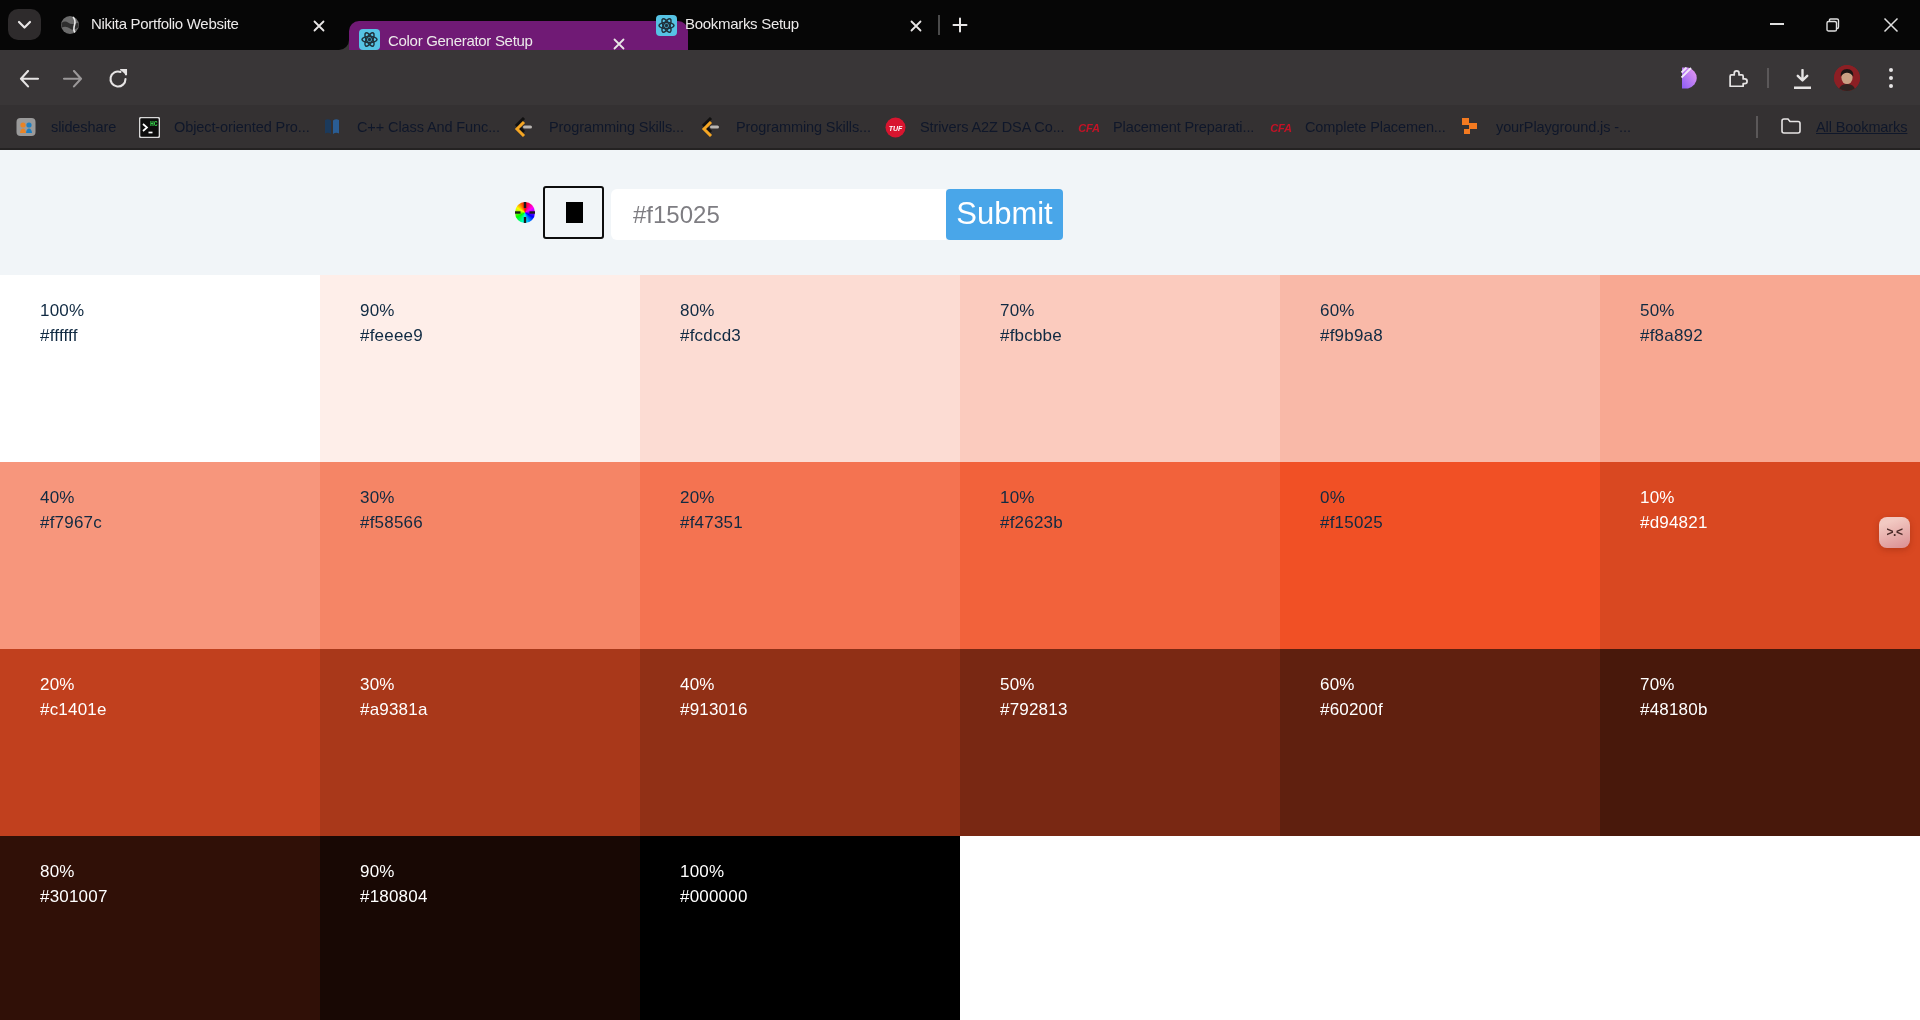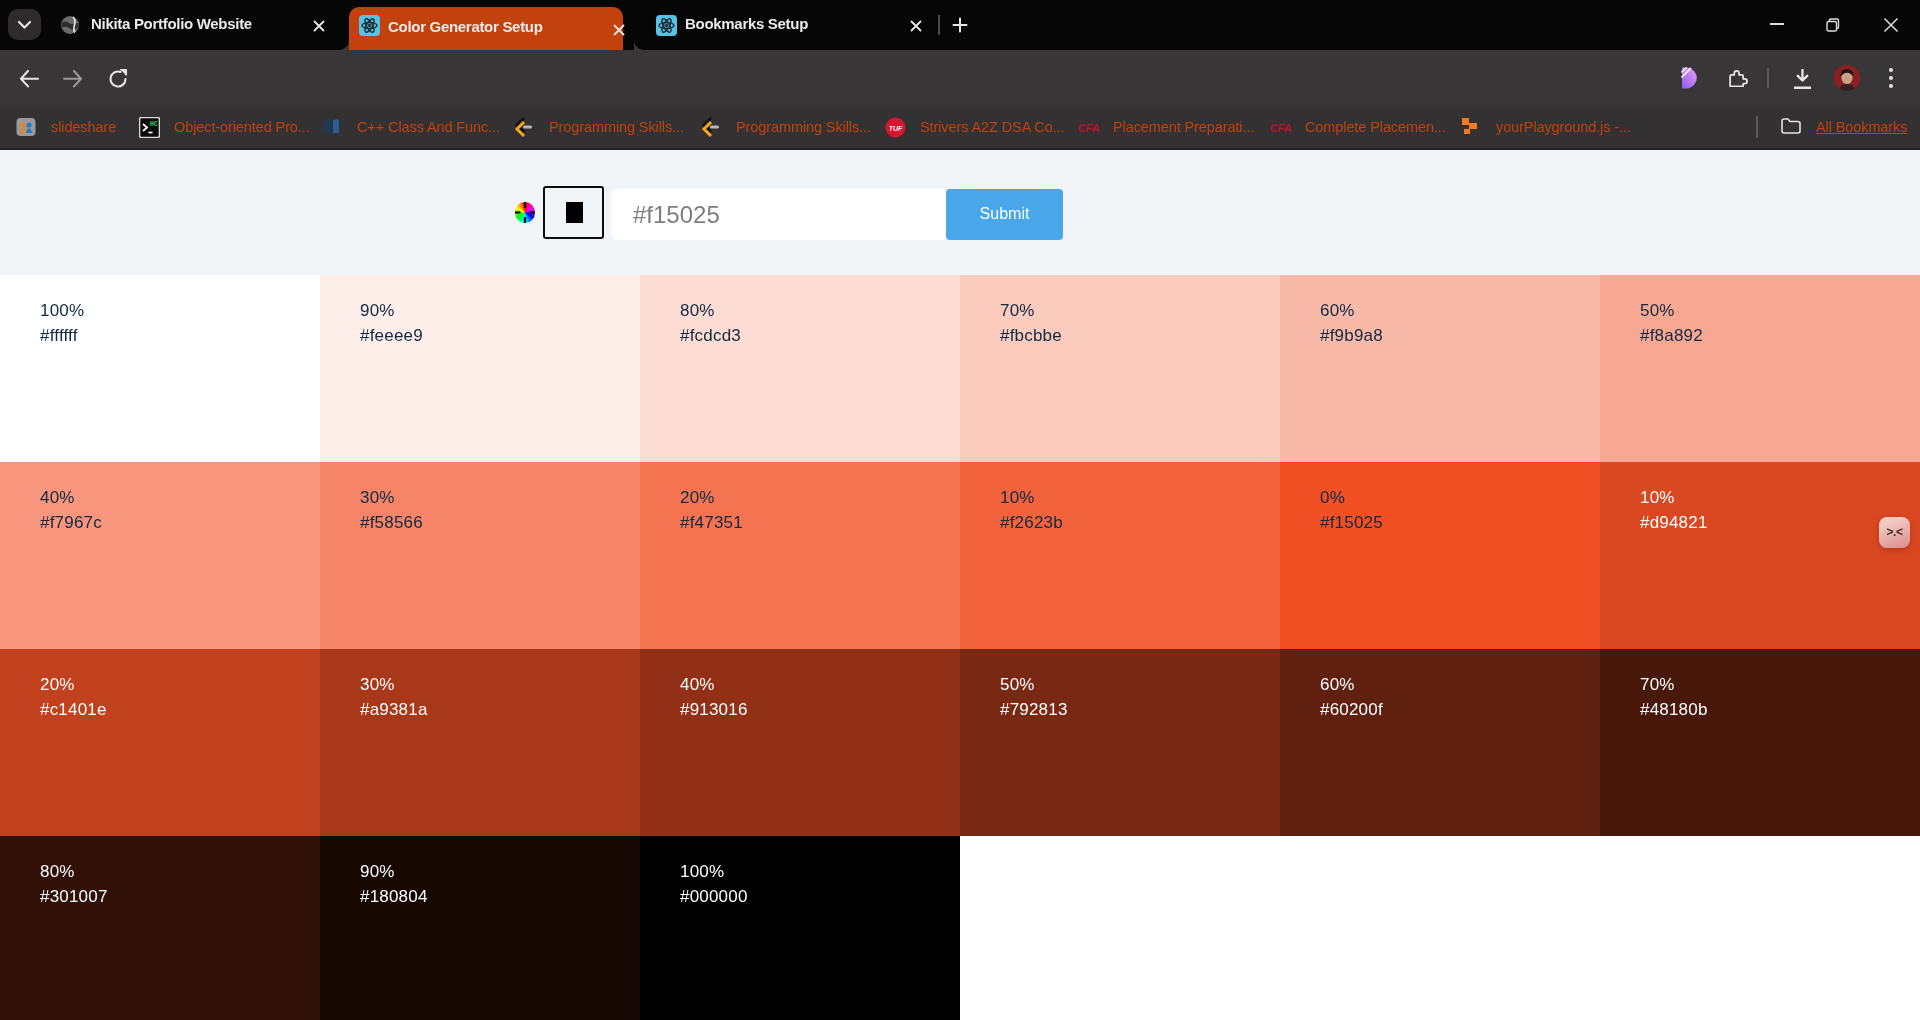--- a/index.html
+++ b/index.html
@@ -1,49 +1,49 @@
 <!DOCTYPE html>
 <html><head>
 <meta charset="utf-8">
 <style>
 * { margin:0; padding:0; box-sizing:border-box; }
 html,body { width:1920px; height:1020px; overflow:hidden; background:#fff;
   font-family:"Liberation Sans", sans-serif; }
-.abs { position:absolute;font-weight:bold; }
+.abs { position:absolute; }
 
 #titlebar { position:absolute; left:0; top:0; width:1920px; height:50px; background:#060606; }
 #toolbar { position:absolute; left:0; top:50px; width:1920px; height:55px; background:#393637; }
 #bookbar { position:absolute; left:0; top:105px; width:1920px; height:45px; background:#343132; border-bottom:2px solid #242222; }
 .tabtxt { color:#eceaea; font-size:15px; letter-spacing:-0.3px; white-space:nowrap; }
-#activetab { position:absolute; left:349px; top:7px; width:274px; height:43px;
-  background:#c2410c; border-radius:10px 10px 0 0; }
+#activetab { position:absolute; left:349px; top:21px; width:339px; height:43px;
+  background:#701a75; border-radius:10px 10px 0 0; }
 .favicon-react { position:absolute; width:21px; height:21px; border-radius:4px; background:#56c3e4; }
 
 #omni { position:absolute; left:150px; top:6px; width:1509px; height:48px;
   background:#232126; border:2px solid #4ba4b2; border-radius:24px; }
 #urlsel { position:absolute; left:43px; top:8px; height:28px; background:#a0e9fa;
   color:#1f2428; font-size:18.5px; letter-spacing:-0.75px; line-height:28px; padding:0 4px 0 2px; }
 
 .bm { position:absolute; top:112px; height:30px; display:flex; align-items:center;
-  color:#c2410c; font-size:14.5px; letter-spacing:-0.1px; white-space:nowrap; }
+  color:#0f172a; font-size:14.5px; letter-spacing:-0.1px; white-space:nowrap; }
 .bm .ic { margin-right:15px; width:20px; height:20px; flex:none; position:relative; }
 
 #page { position:absolute; left:0; top:150px; width:1920px; height:870px; background:#fff; }
 #pghead { position:absolute; left:0; top:0; width:1920px; height:125px; background:#f1f5f8; }
 #pgtitle { position:absolute; left:43px; top:48px; color:#102a42; font-size:34.5px;
   line-height:34.5px; font-weight:bold; letter-spacing:1.8px; }
 #wheel { position:absolute; left:515px; top:52px; width:20px; height:21px; border-radius:50%;
   background:conic-gradient(#f00,#f0f 60deg,#00f 120deg,#0ff 180deg,#0f0 240deg,#ff0 300deg,#f00); }
 #colorbox { position:absolute; left:543px; top:36px; width:61px; height:53px;
   background:#f1f5f8; border:2px solid #0d0d0d; border-radius:3px; }
 #colorbox .sq { position:absolute; left:21px; top:14px; width:17px; height:21px; background:#000; }
 #hexinput { position:absolute; left:611px; top:39px; width:335px; height:51px; background:#fff;
   border-radius:6px 0 0 6px; color:#7e7d82; font-size:24px; line-height:51px; padding-left:22px; }
 #submit { position:absolute; left:946px; top:39px; width:117px; height:51px; background:#49a6e9;
-  border-radius:4px; color:#fff; font-size:16px; text-align:center; line-height:50px; }
+  border-radius:4px; color:#fff; font-size:31px; text-align:center; line-height:50px; }
 
 .cell { position:absolute; width:320px; height:187px; }
 .cell p { position:absolute; left:40px; font-size:17px; letter-spacing:0.2px; }
 .cell p.l1 { top:26px; }
 .cell p.l2 { top:51px; }
 .dk p { color:#102a42; }
 .wt p { color:#fff; } 
 svg { display:block; }
 #widget { position:absolute; left:1879px; top:517px; width:31px; height:31px; border-radius:8px;
   background:linear-gradient(160deg,#f2c9c2 20%,#dd9597 90%); box-shadow:0 2px 6px rgba(120,30,10,0.35);

